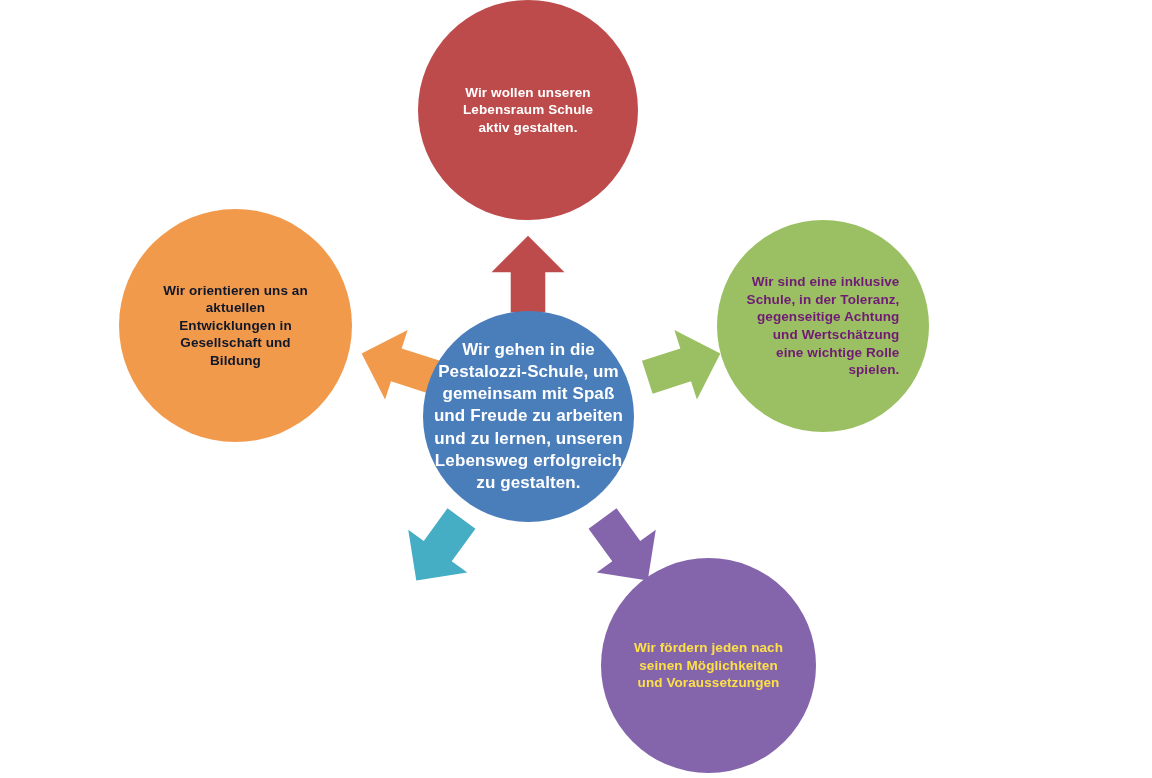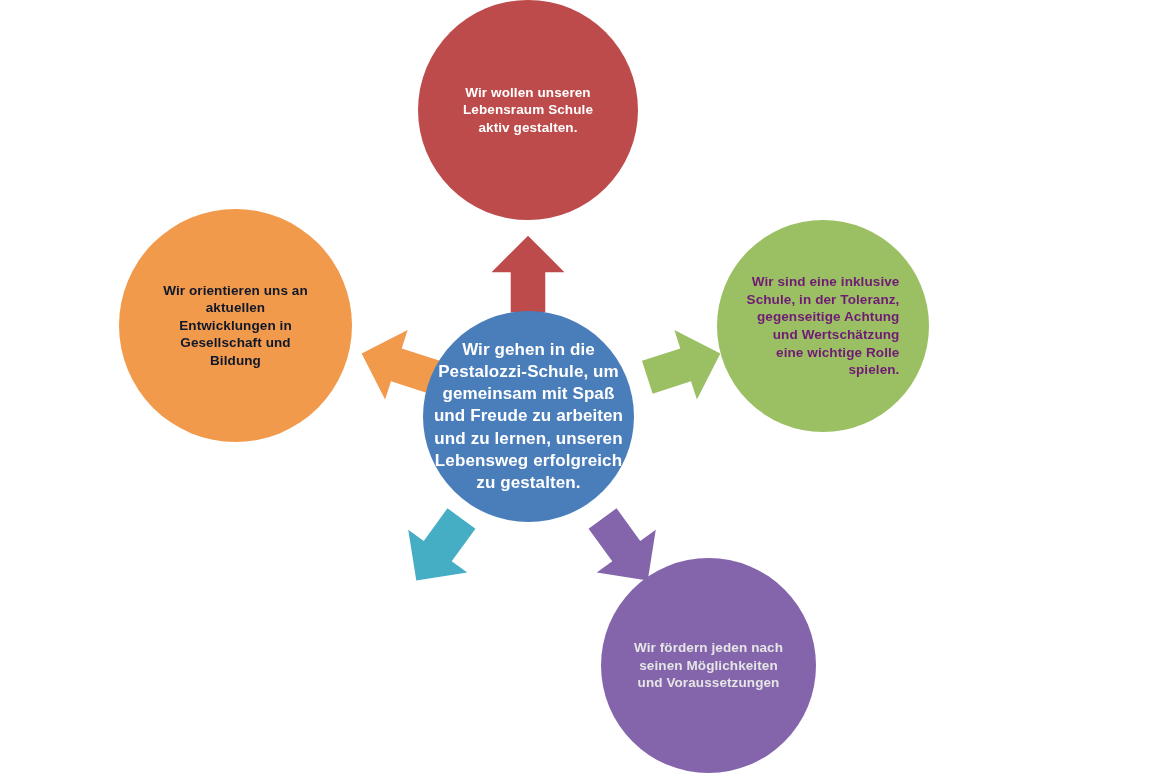--- a/index.html
+++ b/index.html
@@ -120,21 +120,21 @@
   <div class="node" id="node-right" style="background: rgb(155, 192, 99);">
     <div class="node-label" style="color: #701a75; text-align: right;">Wir sind eine inklusive
 Schule, in der Toleranz,
 gegenseitige Achtung
 und Wertschätzung
 eine wichtige Rolle
 spielen.</div>
   </div>
 
   <div class="node" id="node-bottom-right" style="background: rgb(132, 101, 172);">
-    <div class="node-label" style="color: #e5e5e5;">Wir fördern jeden nach
+    <div class="node-label" style="color: #fde047;">Wir fördern jeden nach
 seinen Möglichkeiten
 und Voraussetzungen</div>
   </div>
 
 
   <div class="node" id="node-left" style="background: rgb(242, 154, 75);">
     <div class="node-label" style="color: #0f172a;">Wir orientieren uns an
 aktuellen
 Entwicklungen in
 Gesellschaft und

